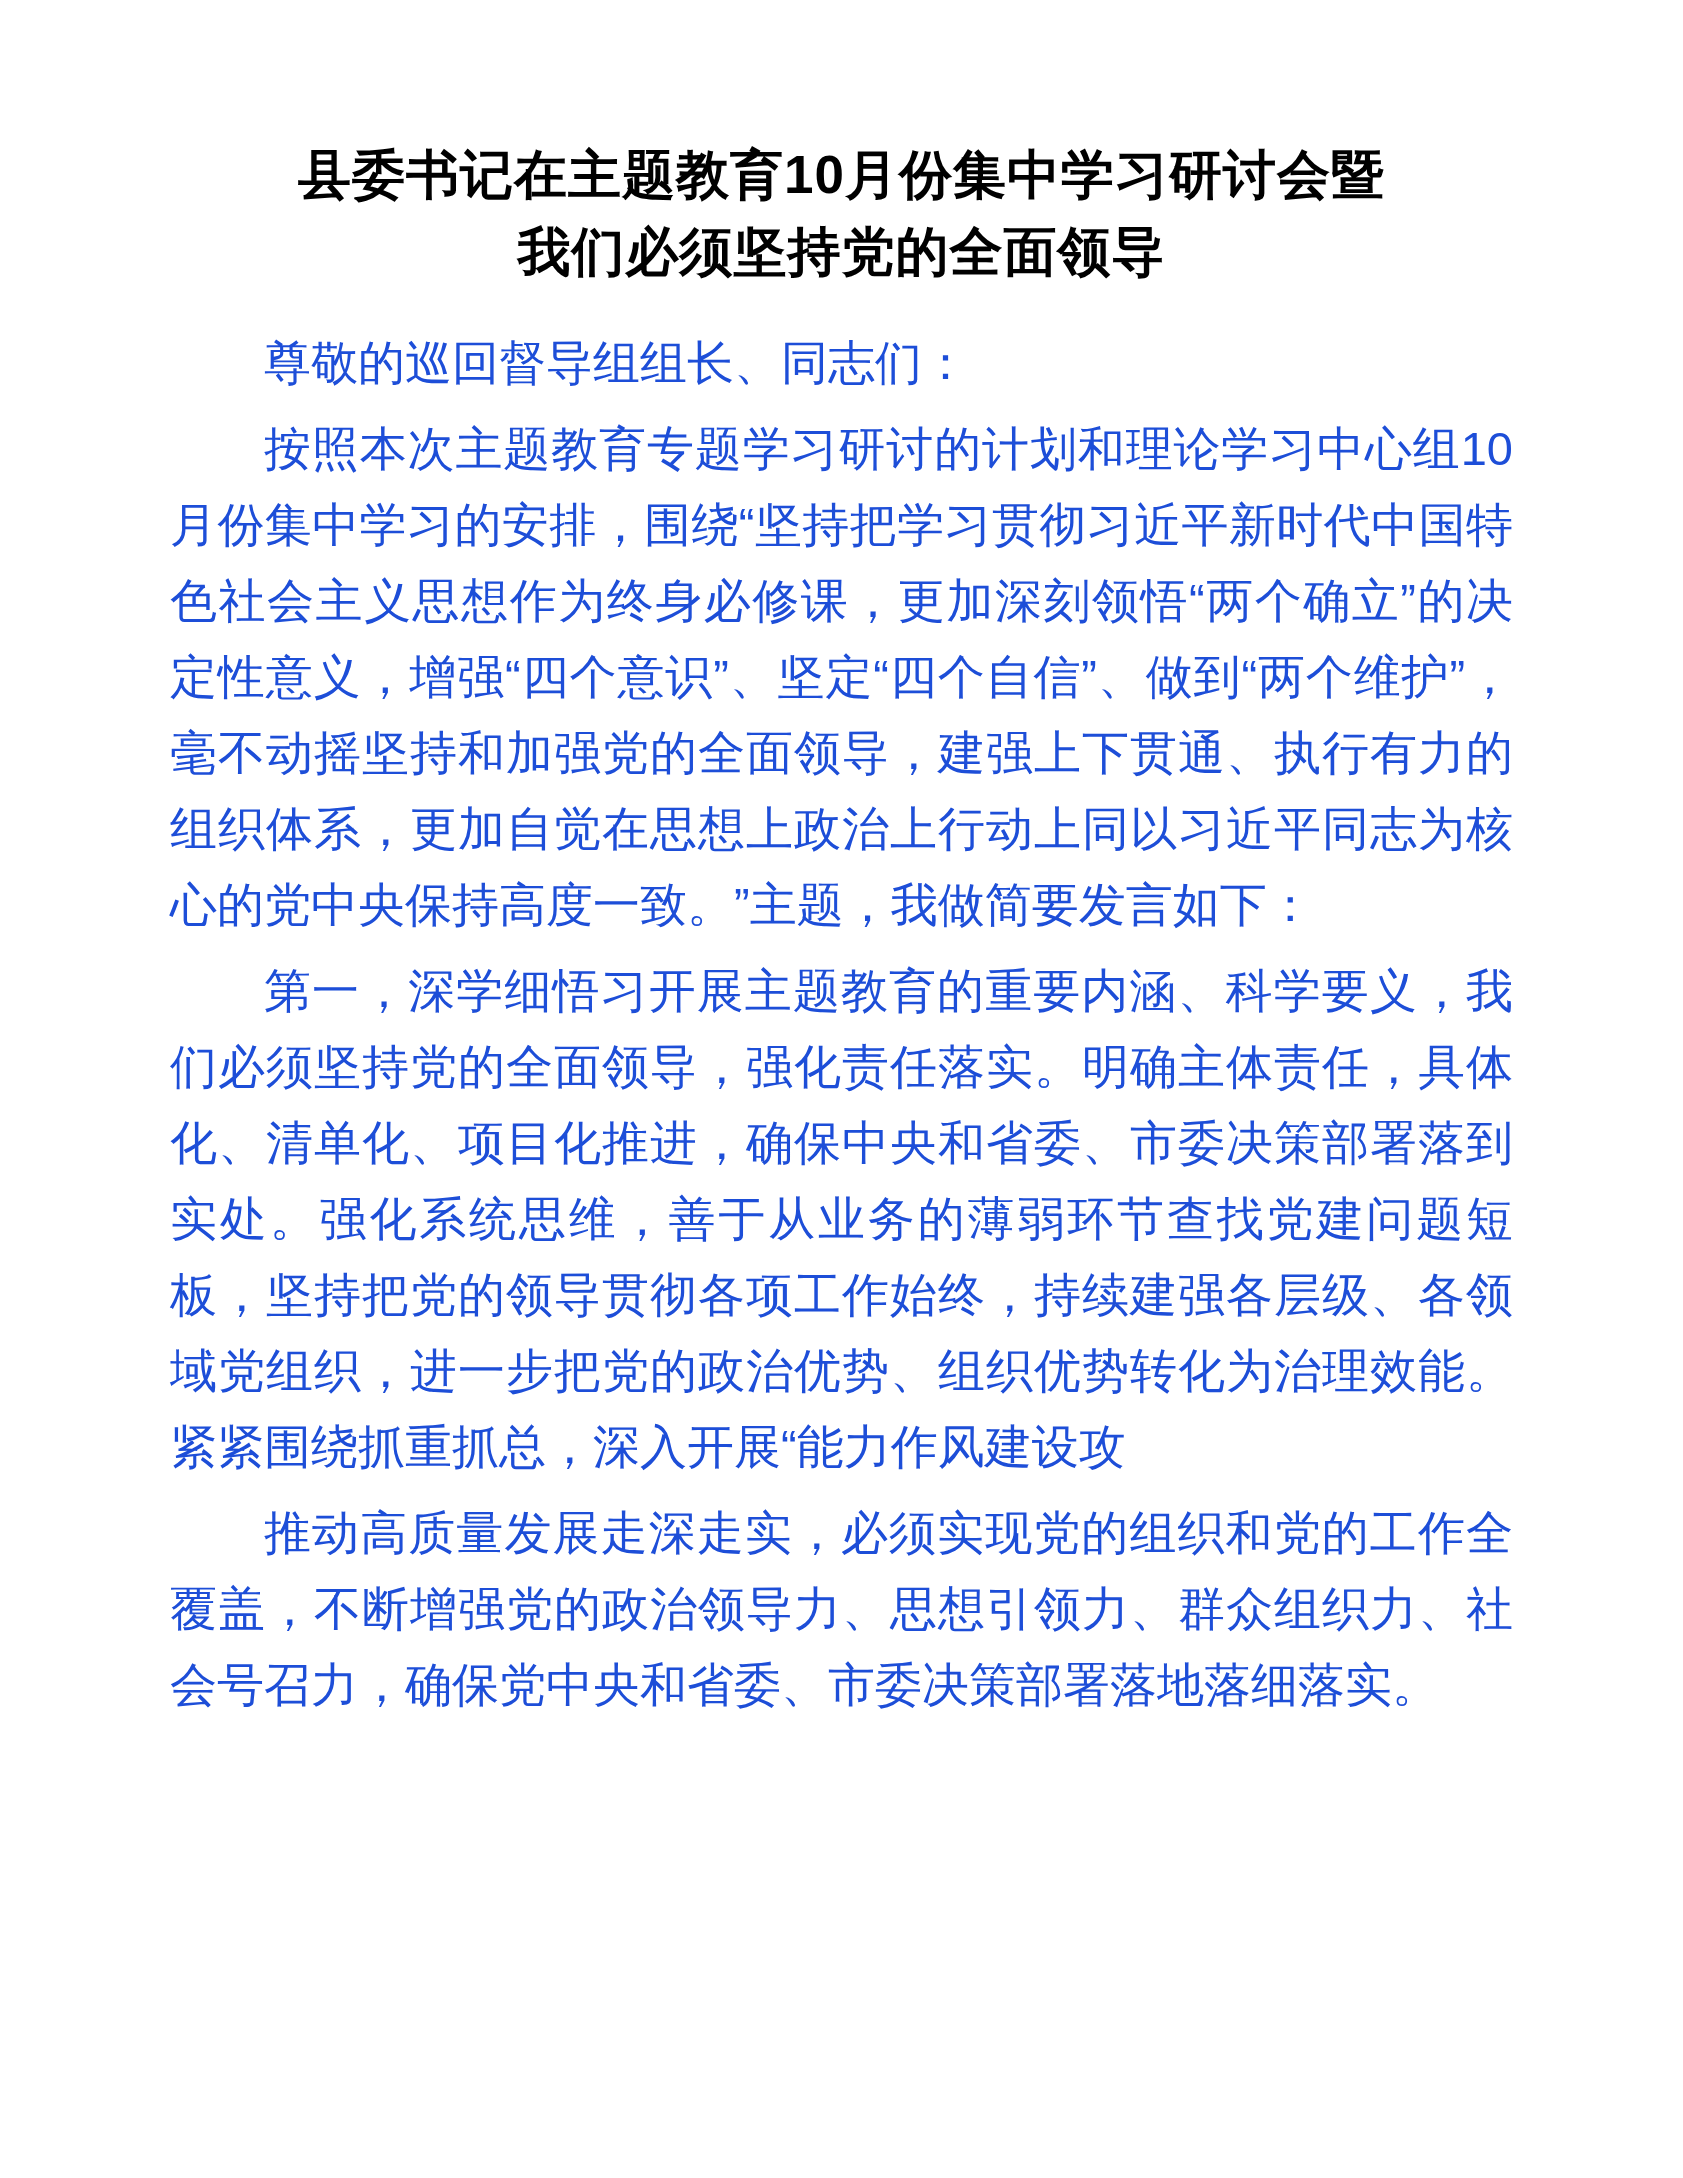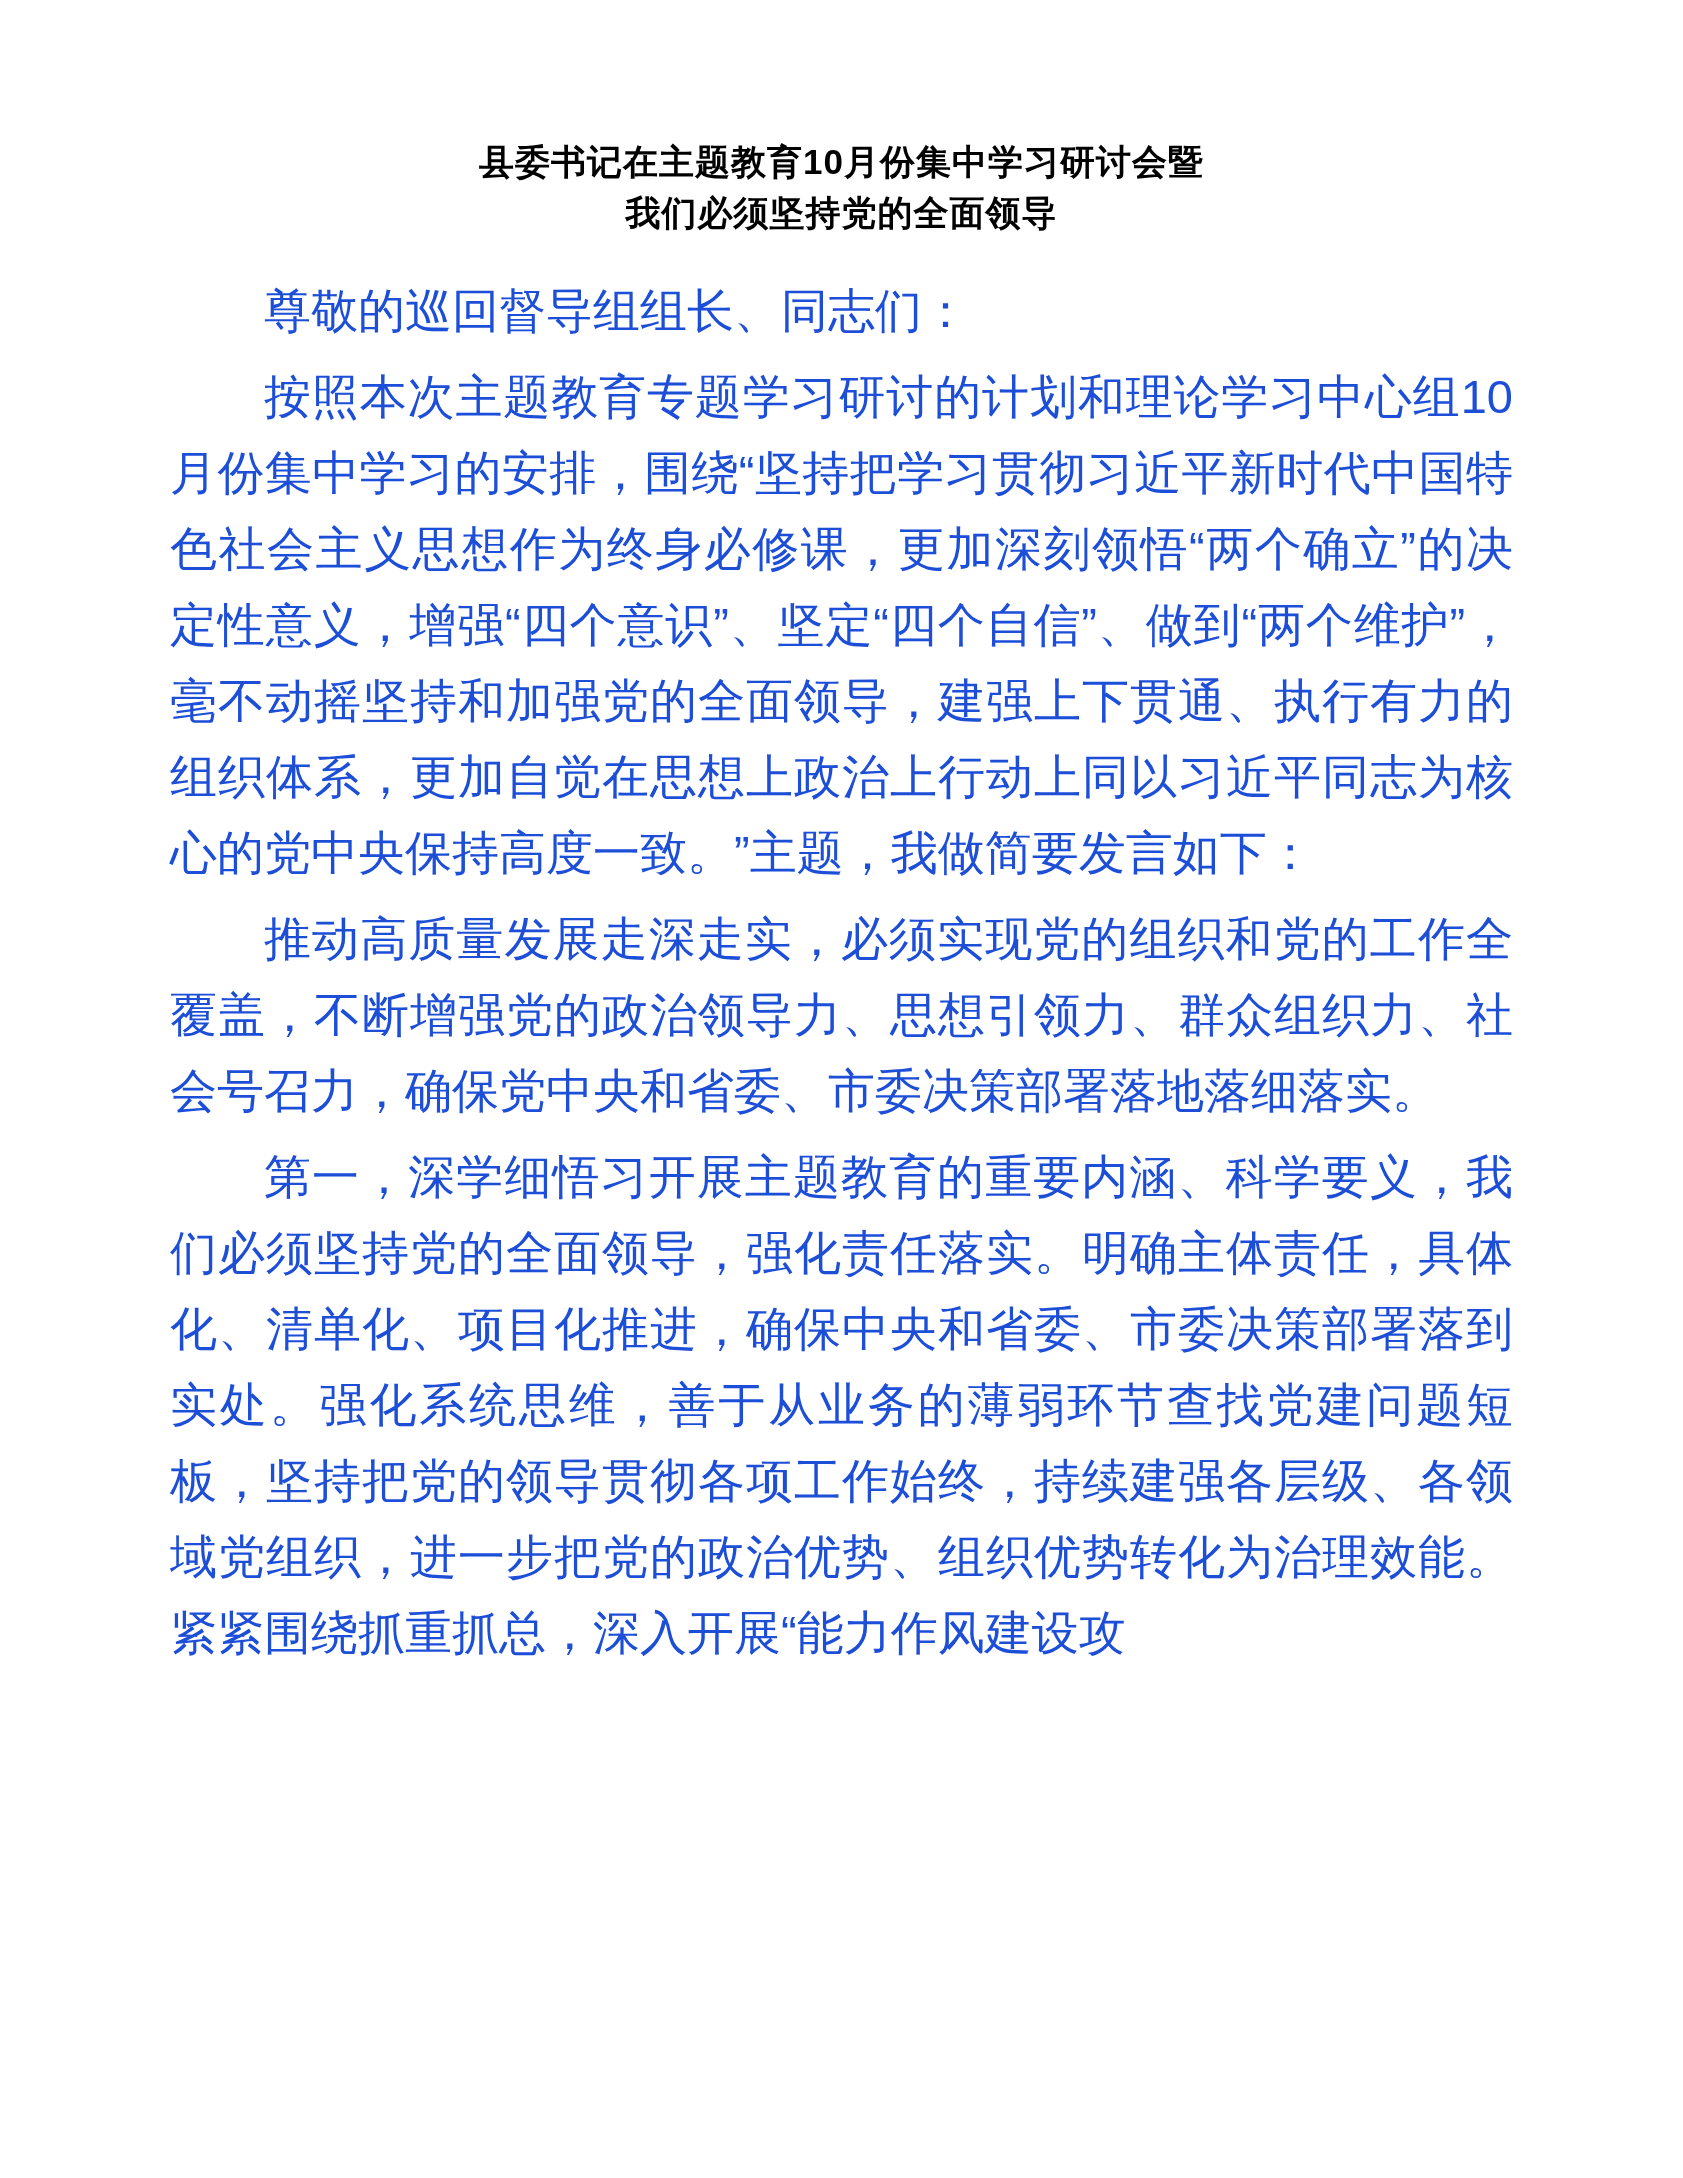--- a/index.html
+++ b/index.html
@@ -13,21 +13,21 @@
     color: #000000;
     overflow: hidden;
   }
   .page {
     width: 1683px;
     height: 2178px;
     background: #ffffff;
     padding: 137px 170px 59px 170px;
   }
   .doc-title {
-    font-size: 35px;
+    font-size: 53px;
     font-weight: bold;
     text-align: center;
     line-height: 1.45;
     letter-spacing: 1px;
     margin-bottom: 34px;
     color: #000000;
   }
   .doc-body {
     width: 100%;
   }
@@ -48,18 +48,18 @@
 <div class="page">
 
   <h1 class="doc-title">
     <span>县委书记在主题教育10月份集中学习研讨会暨</span><br>
     <span>我们必须坚持党的全面领导</span>
   </h1>
 
   <div class="doc-body">
     <p class="paragraph">尊敬的巡回督导组组长、同志们：</p>
     <p class="paragraph">按照本次主题教育专题学习研讨的计划和理论学习中心组10月份集中学习的安排，围绕“坚持把学习贯彻习近平新时代中国特色社会主义思想作为终身必修课，更加深刻领悟“两个确立”的决定性意义，增强“四个意识”、坚定“四个自信”、做到“两个维护”，毫不动摇坚持和加强党的全面领导，建强上下贯通、执行有力的组织体系，更加自觉在思想上政治上行动上同以习近平同志为核心的党中央保持高度一致。”主题，我做简要发言如下：</p>
+    <p class="paragraph">第一，深学细悟习开展主题教育的重要内涵、科学要义，我们必须坚持党的全面领导，强化责任落实。明确主体责任，具体化、清单化、项目化推进，确保中央和省委、市委决策部署落到实处。强化系统思维，善于从业务的薄弱环节查找党建问题短板，坚持把党的领导贯彻各项工作始终，持续建强各层级、各领域党组织，进一步把党的政治优势、组织优势转化为治理效能。紧紧围绕抓重抓总，深入开展“能力作风建设攻</p>
     <p class="paragraph">推动高质量发展走深走实，必须实现党的组织和党的工作全覆盖，不断增强党的政治领导力、思想引领力、群众组织力、社会号召力，确保党中央和省委、市委决策部署落地落细落实。</p>
-    <p class="paragraph">第一，深学细悟习开展主题教育的重要内涵、科学要义，我们必须坚持党的全面领导，强化责任落实。明确主体责任，具体化、清单化、项目化推进，确保中央和省委、市委决策部署落到实处。强化系统思维，善于从业务的薄弱环节查找党建问题短板，坚持把党的领导贯彻各项工作始终，持续建强各层级、各领域党组织，进一步把党的政治优势、组织优势转化为治理效能。紧紧围绕抓重抓总，深入开展“能力作风建设攻</p>
   </div>
 
 </div>
 
 
 </body></html>

